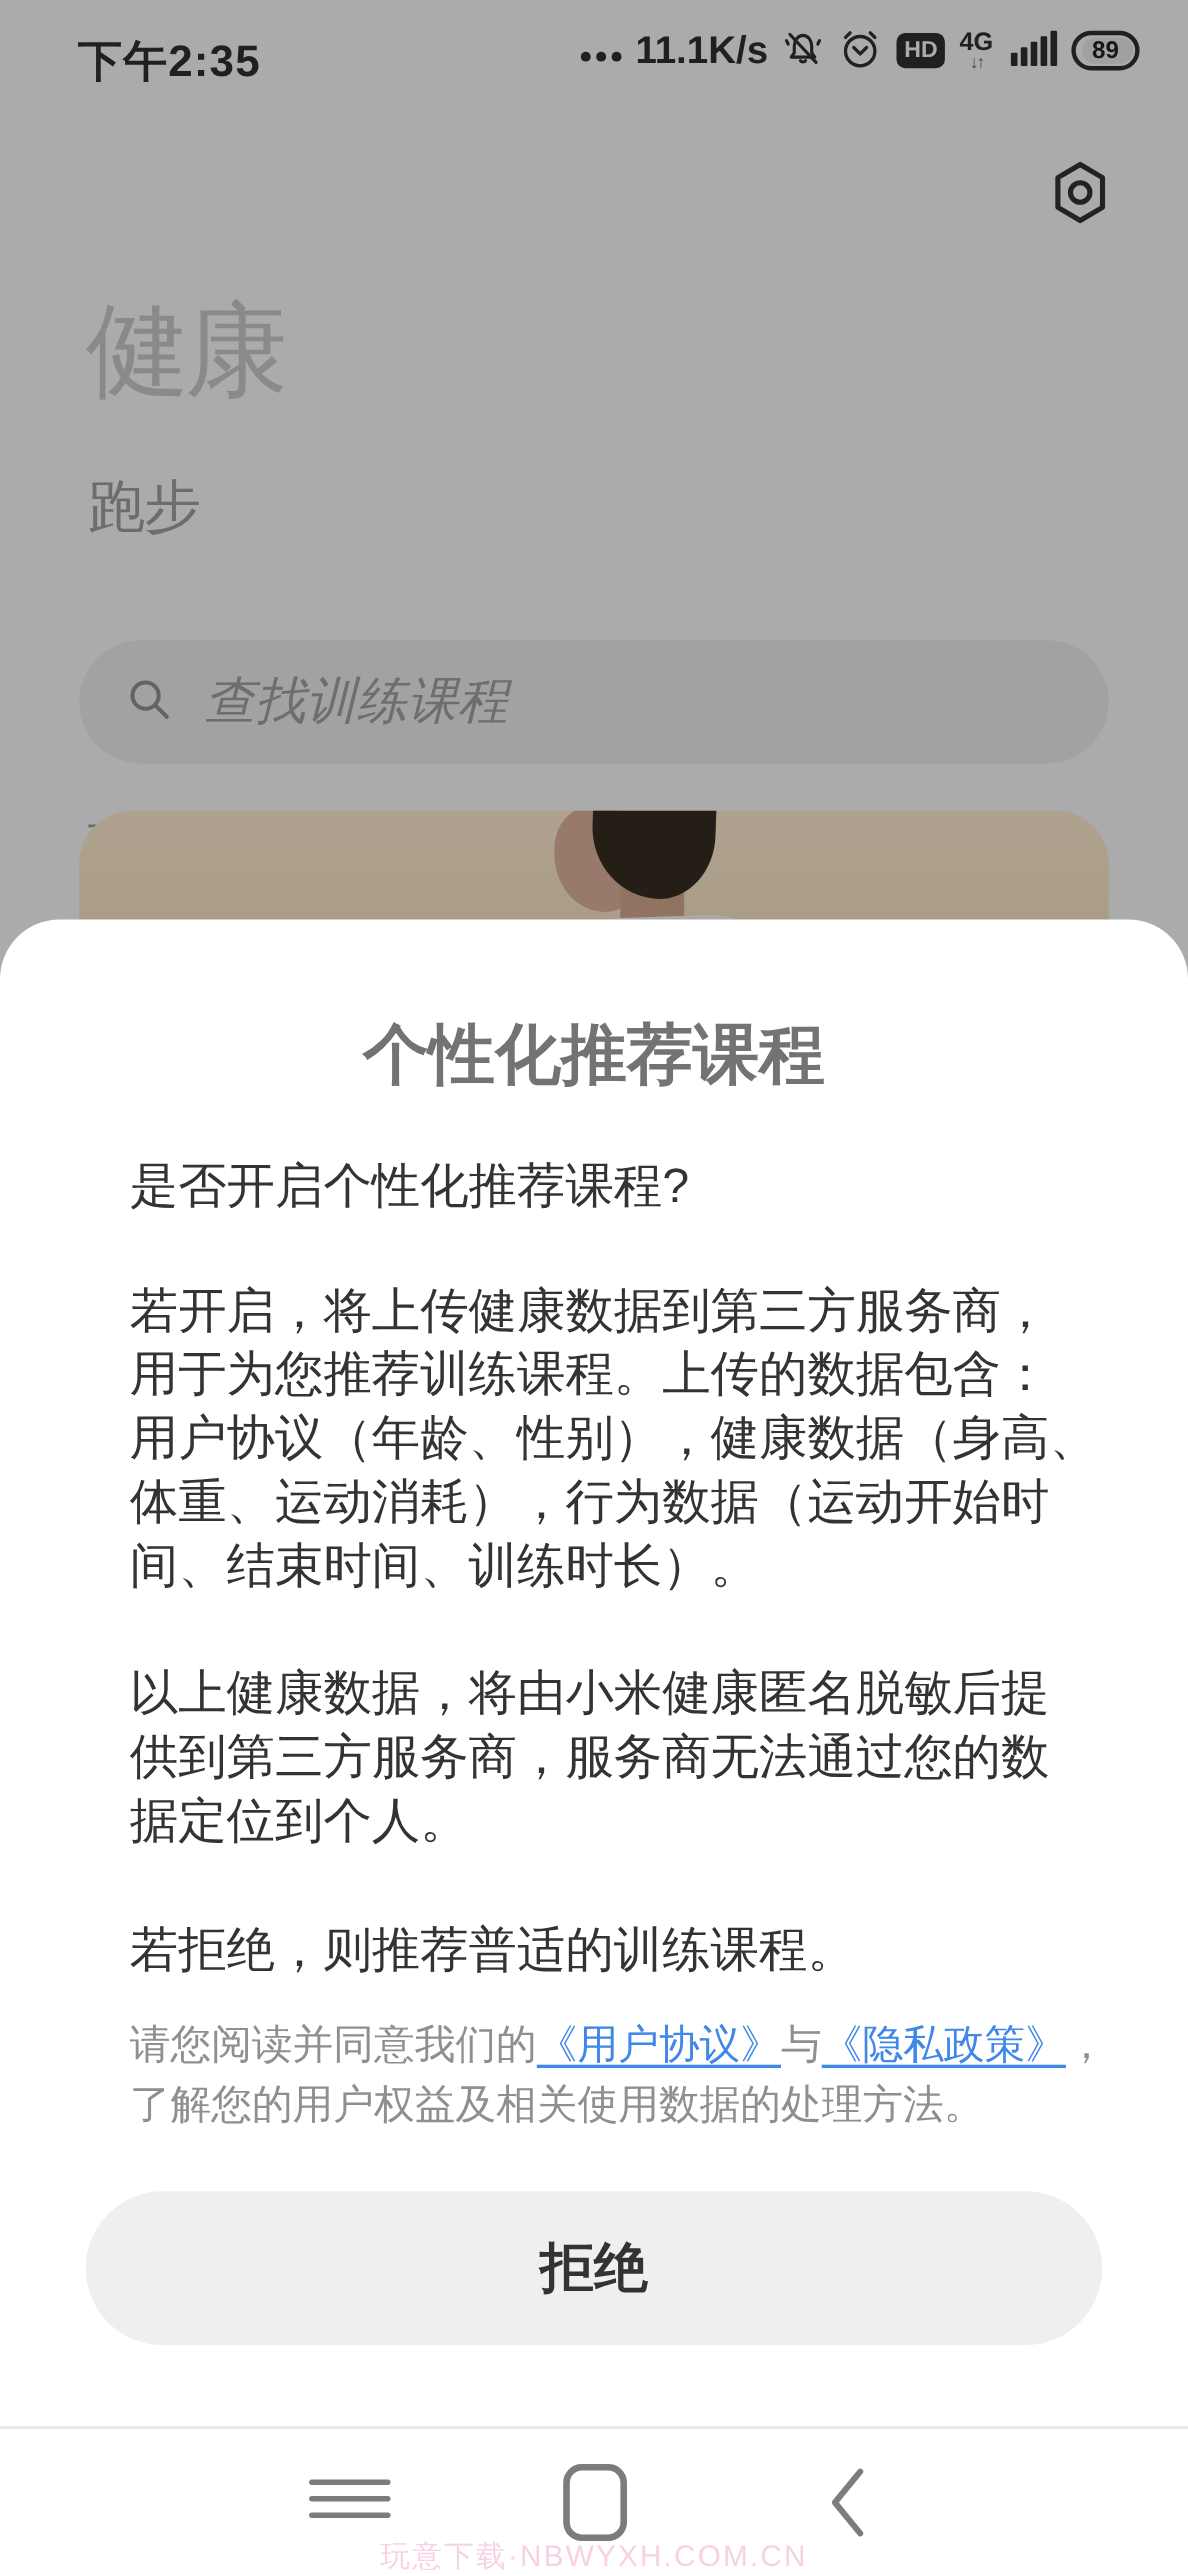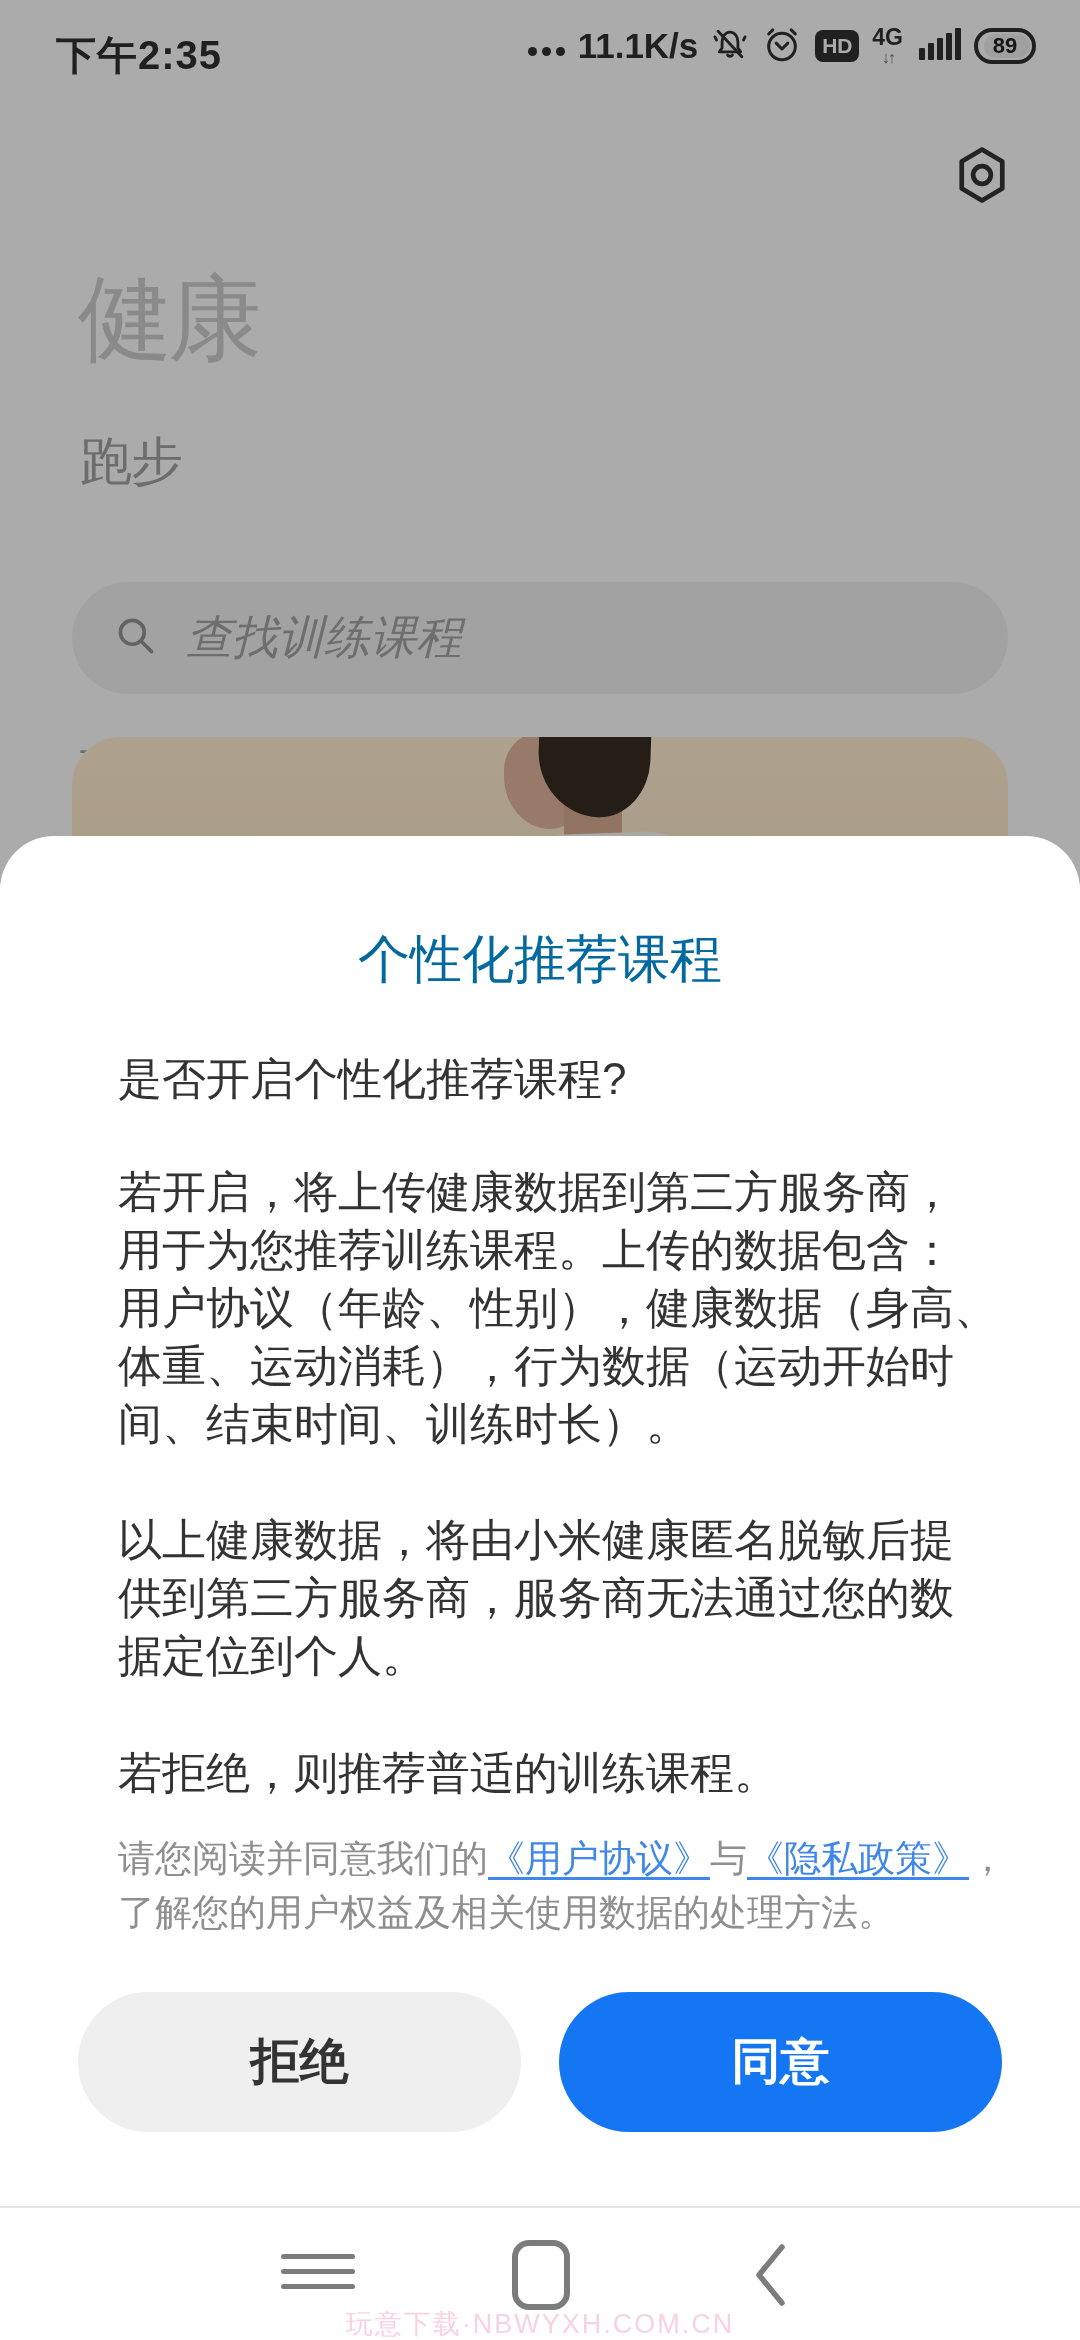--- a/index.html
+++ b/index.html
@@ -1,20 +1,20 @@
 <!DOCTYPE html>
 <html><head>
 <meta charset="utf-8">
 <style>
   html,body{margin:0;padding:0;background:#666;}
   *{box-sizing:border-box;font-family:"Liberation Sans","DejaVu Sans",sans-serif;}
   .screen{position:relative;width:1080px;height:2340px;margin:0 auto;background:#F5F5F5;overflow:hidden;}
 
   
-  .status-bar{position:absolute;top:0;left:1px;right:0;height:90px;z-index:1;text-decoration:underline;}
+  .status-bar{position:absolute;top:0;left:16px;right:0;height:90px;z-index:1;text-decoration:underline;}
   .status-time{position:absolute;left:55px;top:28px;font-size:40px;font-weight:600;color:#2E2E2E;letter-spacing:1px;}
   .status-right{position:absolute;right:44px;top:20px;height:52px;display:flex;align-items:center;gap:13px;}
   .dots{display:flex;gap:5px;align-items:center;margin-top:10px;}
   .dots i{width:9px;height:9px;border-radius:50%;background:#2E2E2E;}
   .net-speed{font-size:35px;font-weight:600;color:#2E2E2E;letter-spacing:0;}
   .hd-badge{width:44px;height:32px;background:#2E2E2E;border-radius:8px;color:#F5F5F5;
     font-size:21px;font-weight:700;display:flex;align-items:center;justify-content:center;}
   .signal{display:flex;align-items:flex-start;gap:16px;}
   .sig-col{display:flex;flex-direction:column;align-items:center;line-height:1;}
   .sig-4g{font-size:23px;font-weight:700;color:#2E2E2E;}
@@ -50,22 +50,22 @@
     border-radius:0 0 52% 64%/0 0 74% 82%;transform:rotate(2deg);}
   .shirt{position:absolute;left:438px;top:96px;width:200px;height:100px;background:#F2F1ED;
     border-radius:56px 64px 0 0;transform:rotate(-2deg);}
 
   
   .scrim{position:absolute;top:0;left:0;right:0;bottom:134px;background:rgba(0,0,0,0.30);z-index:5;}
 
   
   .dialog{position:absolute;top:836px;left:0;right:0;bottom:134px;background:#FFFFFF;
     border-radius:54px 54px 0 0;z-index:10;}
-  .dialog-title{margin:0;padding-top:92px;text-align:center;font-size:52px;line-height:62px;
-    font-weight:400;color:#0369a1;}
+  .dialog-title{margin:0;padding-top:92px;text-align:center;font-size:60px;line-height:62px;
+    font-weight:700;color:#737373;}
   .dialog p{margin:0 70px 0 118px;font-size:44px;line-height:58px;color:#333333;white-space:pre-line;}
   .dlg-question{margin-top:60px !important;}
   .dlg-upload{margin-top:55px !important;}
   .dlg-anon{margin-top:58px !important;}
   .dlg-refuse{margin-top:59px !important;}
   .agreement{margin:30px 58px 0 118px;font-size:37px;line-height:54px;color:#8F8F8F;white-space:pre-line;}
   .agreement a{color:#3F87E8;text-decoration:underline;text-underline-offset:6px;cursor:pointer;}
   .btn-row{position:absolute;left:78px;right:78px;top:1156px;display:flex;gap:38px;}
   .btn{flex:1;height:140px;border:none;border-radius:70px;font-size:49px;font-weight:600;
     display:flex;align-items:center;justify-content:center;cursor:pointer;}
@@ -184,21 +184,20 @@
 体重、运动消耗），行为数据（运动开始时
 间、结束时间、训练时长）。</p>
     <p class="dlg-anon">以上健康数据，将由小米健康匿名脱敏后提
 供到第三方服务商，服务商无法通过您的数
 据定位到个人。</p>
     <p class="dlg-refuse">若拒绝，则推荐普适的训练课程。</p>
     <div class="agreement"><span>请您阅读并同意我们的</span><a>《用户协议》</a><span>与</span><a>《隐私政策》</a><span>，
 了解您的用户权益及相关使用数据的处理方法。</span></div>
     <div class="btn-row">
       <button class="btn btn-reject">拒绝</button>
-      <button class="btn btn-agree">同意</button>
     </div>
   </div>
 
   <div class="nav-bar">
     <div class="nav-recents">
       <i></i>
         <i></i>
         <i></i>
     </div>
     <div class="nav-home"></div>

